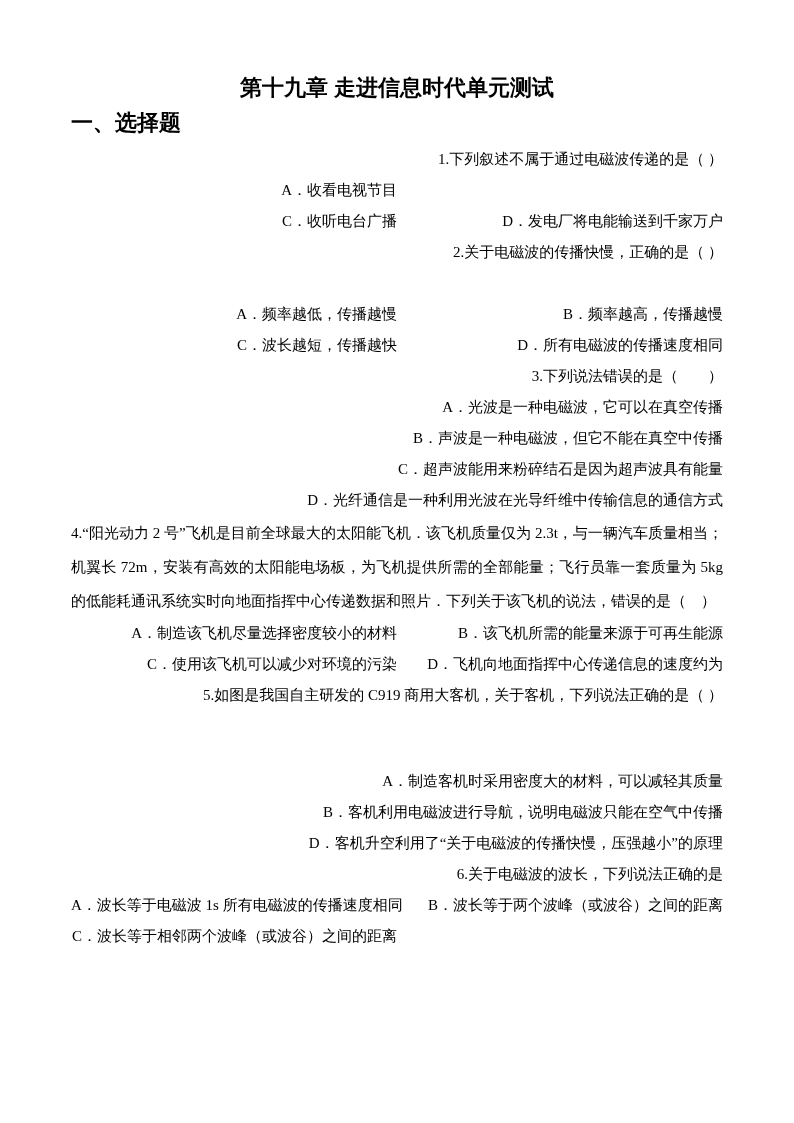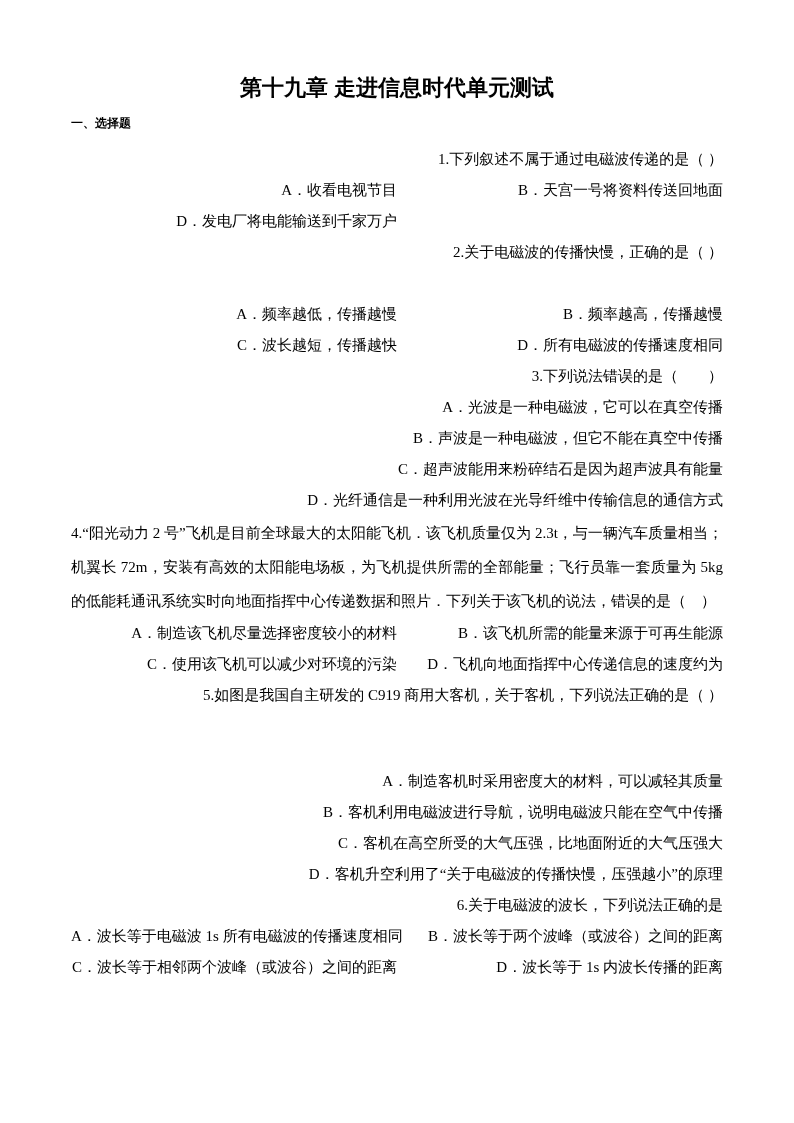--- a/index.html
+++ b/index.html
@@ -24,21 +24,21 @@
     text-align: center;
     font-family: "Liberation Sans", "DejaVu Sans", sans-serif;
     font-weight: bold;
     font-size: 22px;
     line-height: 30px;
   }
   .section-heading {
     margin: 8px 0 9px 0;
     font-family: "Liberation Sans", "DejaVu Sans", sans-serif;
     font-weight: bold;
-    font-size: 12px;
+    font-size: 22px;
     line-height: 24px;
   }
   .question {
     margin: 0;
   }
   .line {
     font-size: 15px;
     line-height: 31px;
     white-space: nowrap;
     text-align: right;
@@ -67,23 +67,23 @@
 
 <div class="page">
 
   <h1 class="title">第十九章 走进信息时代单元测试</h1>
   <h2 class="section-heading">一、选择题</h2>
 
   <section class="question">
     <div class="line">1.下列叙述不属于通过电磁波传递的是（ ）</div>
     <div class="row2">
       <div class="line">A．收看电视节目</div>
-      <div class="line">B．天宫一号将资料传送回地面</div>
     </div>
     <div class="row2">
+      <div class="line">C．收听电台广播</div>
       <div class="line">D．发电厂将电能输送到千家万户</div>
     </div>
   </section>
 
   <section class="question">
     <div class="line">2.关于电磁波的传播快慢，正确的是（ ）</div>
     <div class="spacer-line"></div>
     <div class="row2">
       <div class="line">A．频率越低，传播越慢</div>
       <div class="line">B．频率越高，传播越慢</div>
@@ -112,29 +112,27 @@
       <div class="line">C．使用该飞机可以减少对环境的污染</div>
       <div class="line">D．飞机向地面指挥中心传递信息的速度约为</div>
     </div>
   </section>
 
   <section class="question">
     <div class="line">5.如图是我国自主研发的 C919 商用大客机，关于客机，下列说法正确的是（ ）</div>
     <div class="img-gap"></div>
     <div class="line">A．制造客机时采用密度大的材料，可以减轻其质量</div>
     <div class="line">B．客机利用电磁波进行导航，说明电磁波只能在空气中传播</div>
-    <div class="line">C．客机在高空所受的大气压强，比地面附近的大气压强大</div>
     <div class="line">D．客机升空利用了“关于电磁波的传播快慢，压强越小”的原理</div>
   </section>
 
   <section class="question">
     <div class="line">6.关于电磁波的波长，下列说法正确的是</div>
     <div class="row2">
       <div class="line">A．波长等于电磁波 1s 所有电磁波的传播速度相同</div>
       <div class="line">B．波长等于两个波峰（或波谷）之间的距离</div>
     </div>
     <div class="row2">
       <div class="line">C．波长等于相邻两个波峰（或波谷）之间的距离</div>
-      <div class="line">D．波长等于 1s 内波长传播的距离</div>
     </div>
   </section>
 
 </div>
 
 </body></html>

